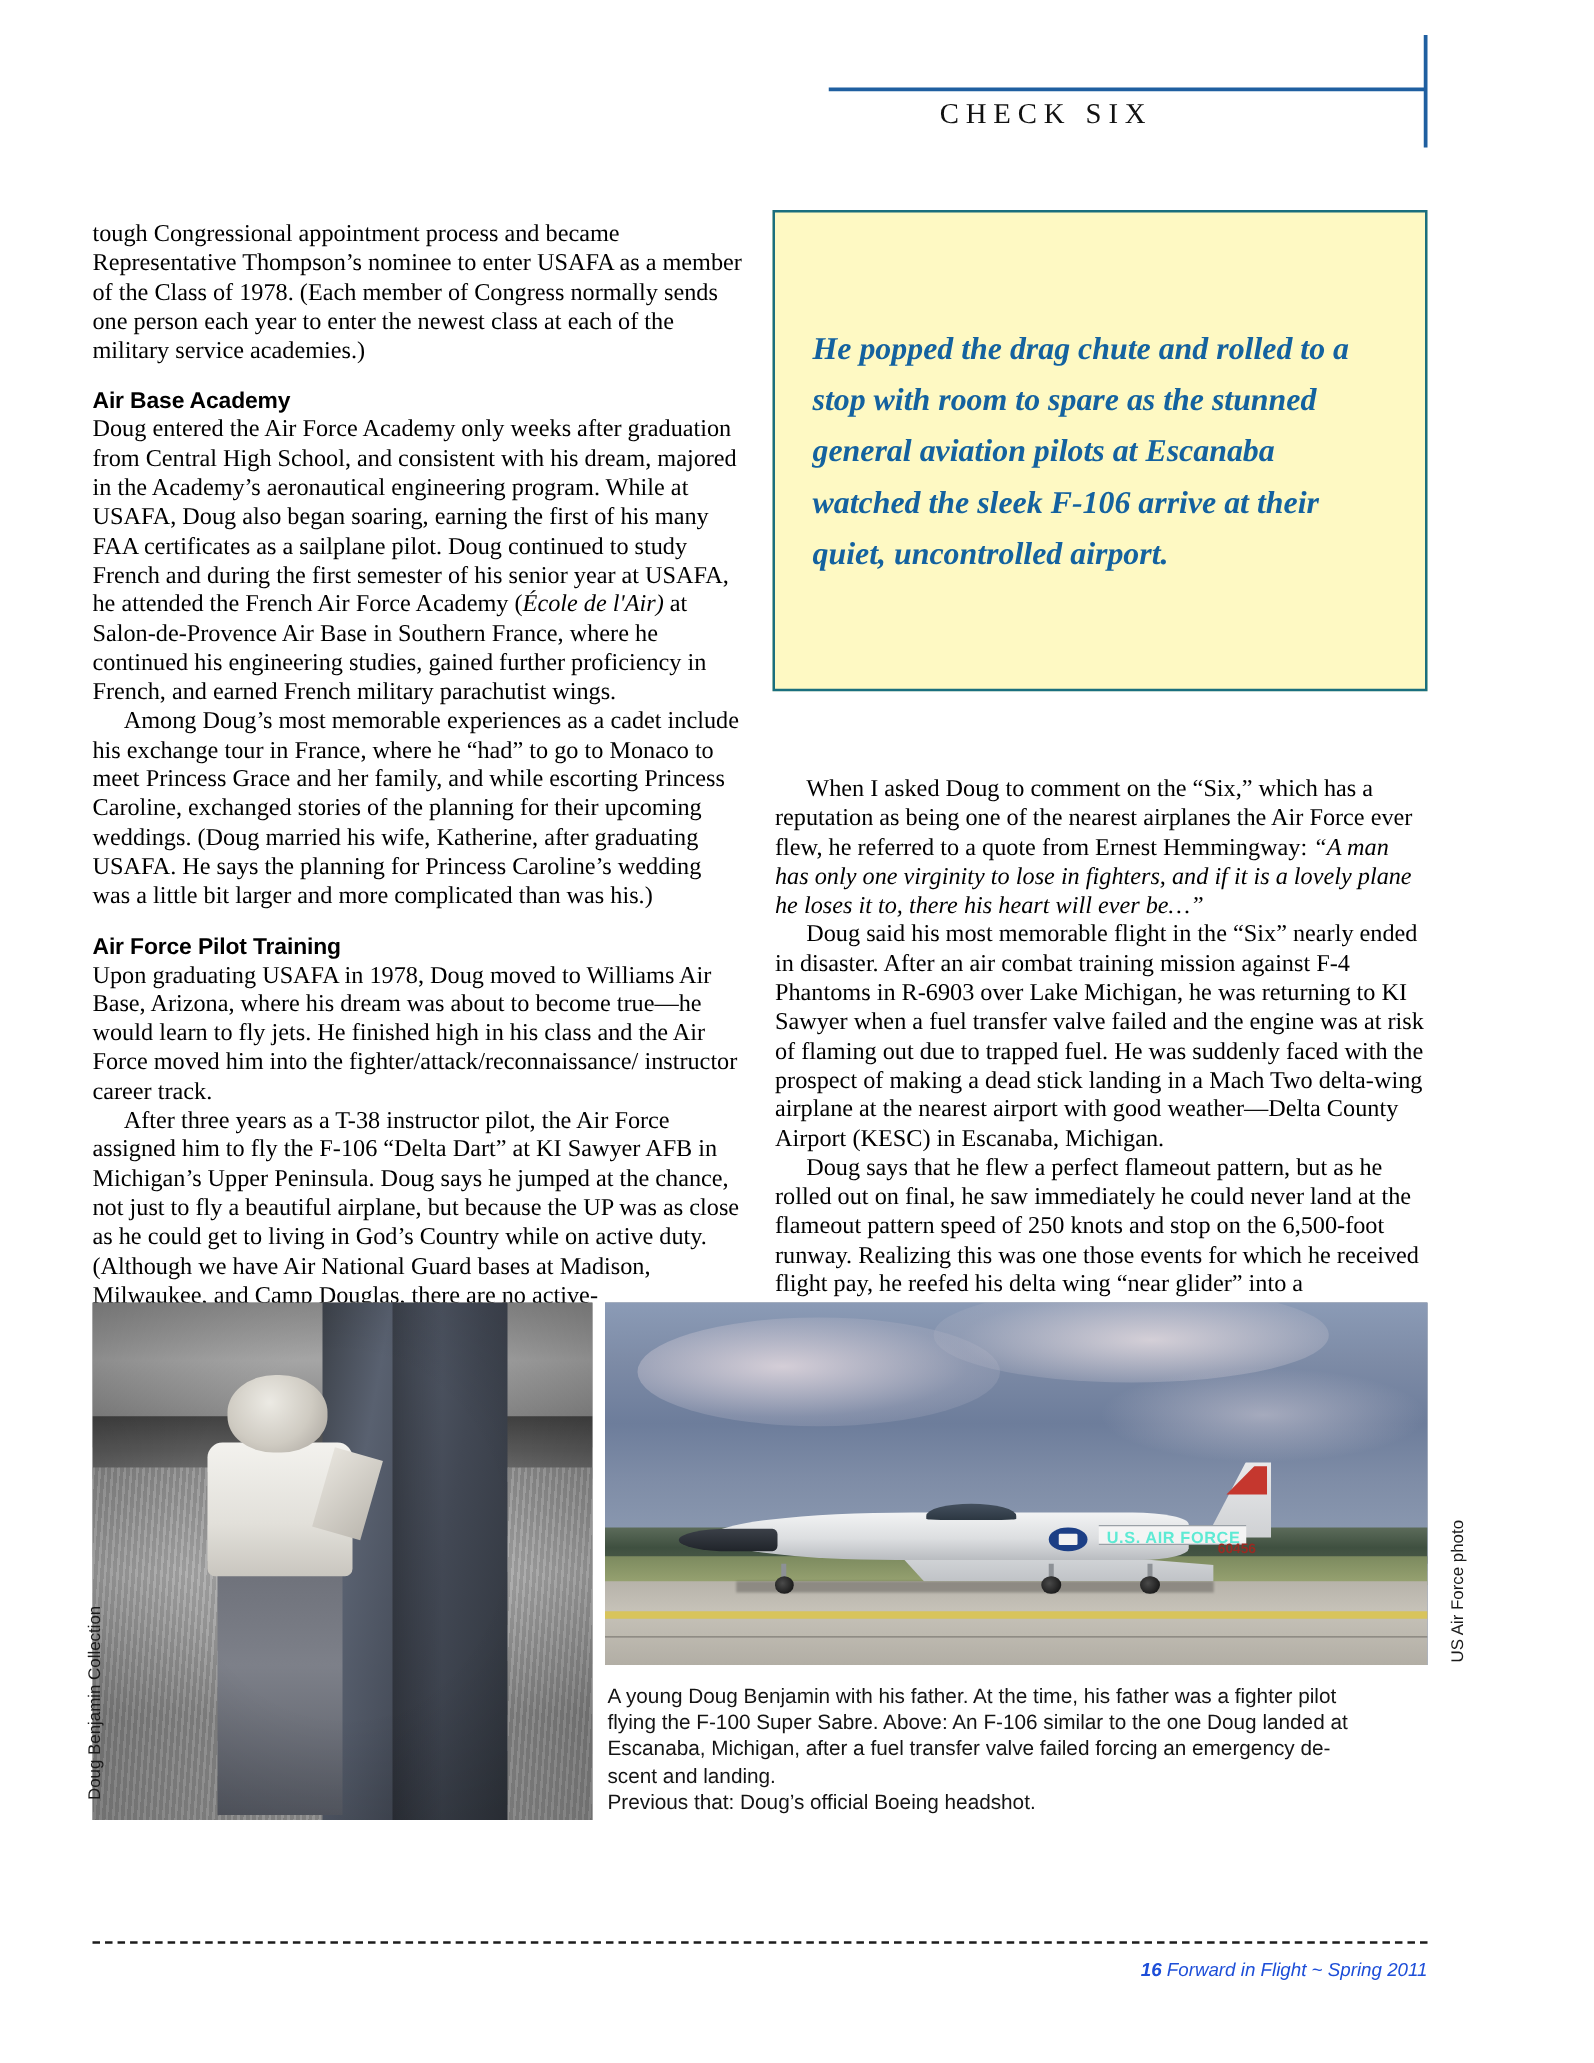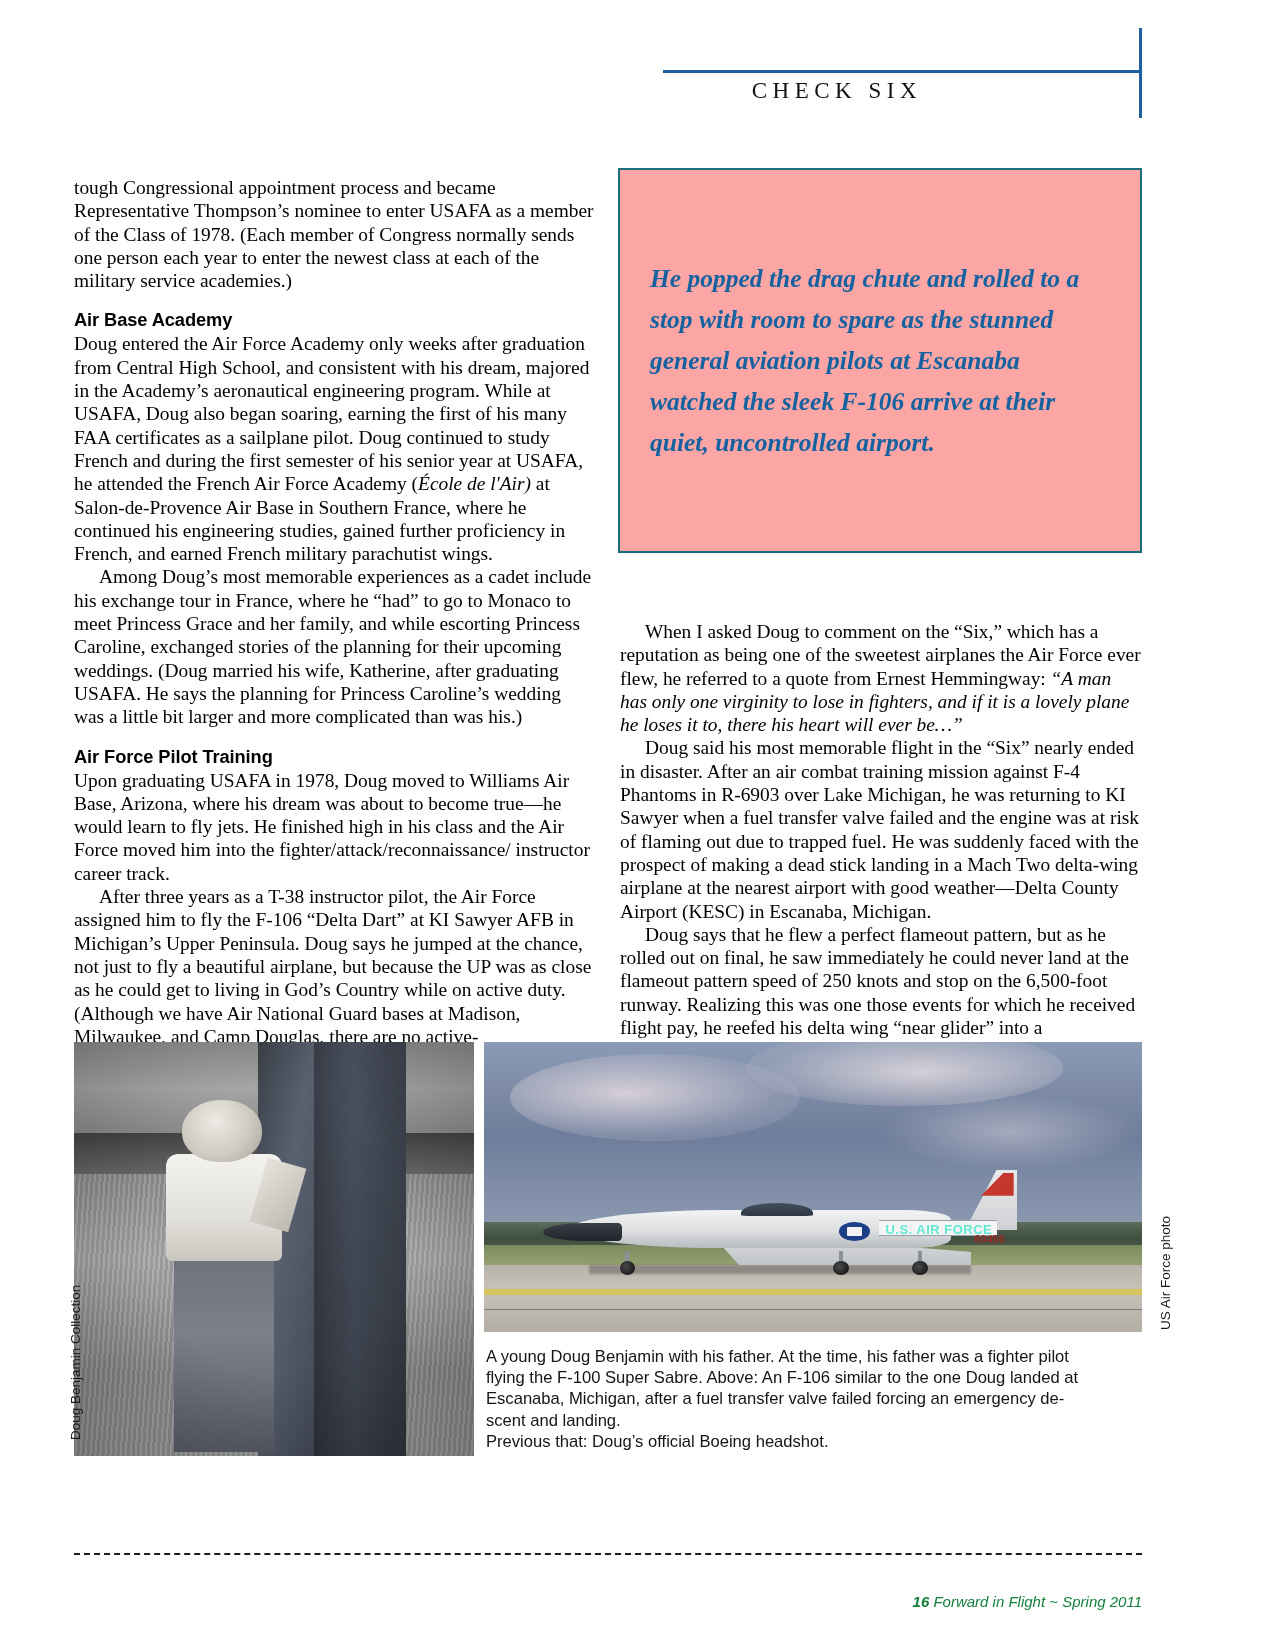--- a/index.html
+++ b/index.html
@@ -67,21 +67,21 @@
     letter-spacing: -0.1px;
   }
   .it { font-style: italic; }
 
   
   #pullquote-box {
     position: absolute;
     left: 618px; top: 168px;
     width: 524px; height: 385px;
     border: 2px solid #1a6f7e;
-    background: #fca5a5;
+    background: #fef9c3;
   }
   #pullquote-text {
     position: absolute;
     left: 30px; top: 88px;
     width: 455px;
     font-family: "Liberation Serif", serif;
     font-style: italic;
     font-weight: bold;
     font-size: 25.5px;
     line-height: 41px;
@@ -294,23 +294,22 @@
     left: 74px; top: 1553px;
     width: 1068px; height: 0;
     border-top: 2px dashed #1c1c1c;
   }
   #footer-text {
     position: absolute;
     right: 133px; top: 1568px;
     font-family: "Liberation Sans", sans-serif;
     font-style: italic;
     font-size: 15px;
-    color: #15803d;
+    color: #1d4ed8;
     white-space: nowrap;
-    margin-top: 25px;
   }
   #footer-page {
     font-weight: bold;
     font-style: italic;
   }
 </style>
 </head>
 <body>
 
 <div id="header">
@@ -337,21 +336,21 @@
   <p class="indent">After three years as a T-38 instructor pilot, the Air Force assigned him to fly the F-106 “Delta Dart” at KI Sawyer AFB in Michigan’s Upper Peninsula. Doug says he jumped at the chance, not just to fly a beautiful airplane, but because the UP was as close as he could get to living in God’s Country while on active duty. (Although we have Air National Guard bases at Madison, Milwaukee, and Camp Douglas, there are no active-</p>
 </div>
 
 <div id="pullquote-box">
   <div id="pullquote-text">He popped the drag chute and rolled to a stop with room to spare as the stunned general aviation pilots at Escanaba watched the sleek F-106 arrive at their quiet, uncontrolled airport.</div>
 </div>
 
 <div class="col" id="col-right">
 
   <p class="indent">
-    <span>When I asked Doug to comment on the “Six,” which has a reputation as being one of the sweetest airplanes the Air Force ever flew, he referred to a quote from Ernest Hemmingway: </span><span class="it">“A man has only one virginity to lose in fighters, and if it is a lovely plane he loses it to, there his heart will ever be…”</span>
+    <span>When I asked Doug to comment on the “Six,” which has a reputation as being one of the nearest airplanes the Air Force ever flew, he referred to a quote from Ernest Hemmingway: </span><span class="it">“A man has only one virginity to lose in fighters, and if it is a lovely plane he loses it to, there his heart will ever be…”</span>
   </p>
 
   <p class="indent">Doug said his most memorable flight in the “Six” nearly ended in disaster. After an air combat training mission against F-4 Phantoms in R-6903 over Lake Michigan, he was returning to KI Sawyer when a fuel transfer valve failed and the engine was at risk of flaming out due to trapped fuel. He was suddenly faced with the prospect of making a dead stick landing in a Mach Two delta-wing airplane at the nearest airport with good weather—Delta County Airport (KESC) in Escanaba, Michigan.</p>
 
   <p class="indent">Doug says that he flew a perfect flameout pattern, but as he rolled out on final, he saw immediately he could never land at the flameout pattern speed of 250 knots and stop on the 6,500-foot runway. Realizing this was one those events for which he received flight pay, he reefed his delta wing “near glider” into a</p>
 </div>
 
 <div id="photo-left">
   <div class="bw-sky"></div>
   <div class="bw-treeline"></div>

